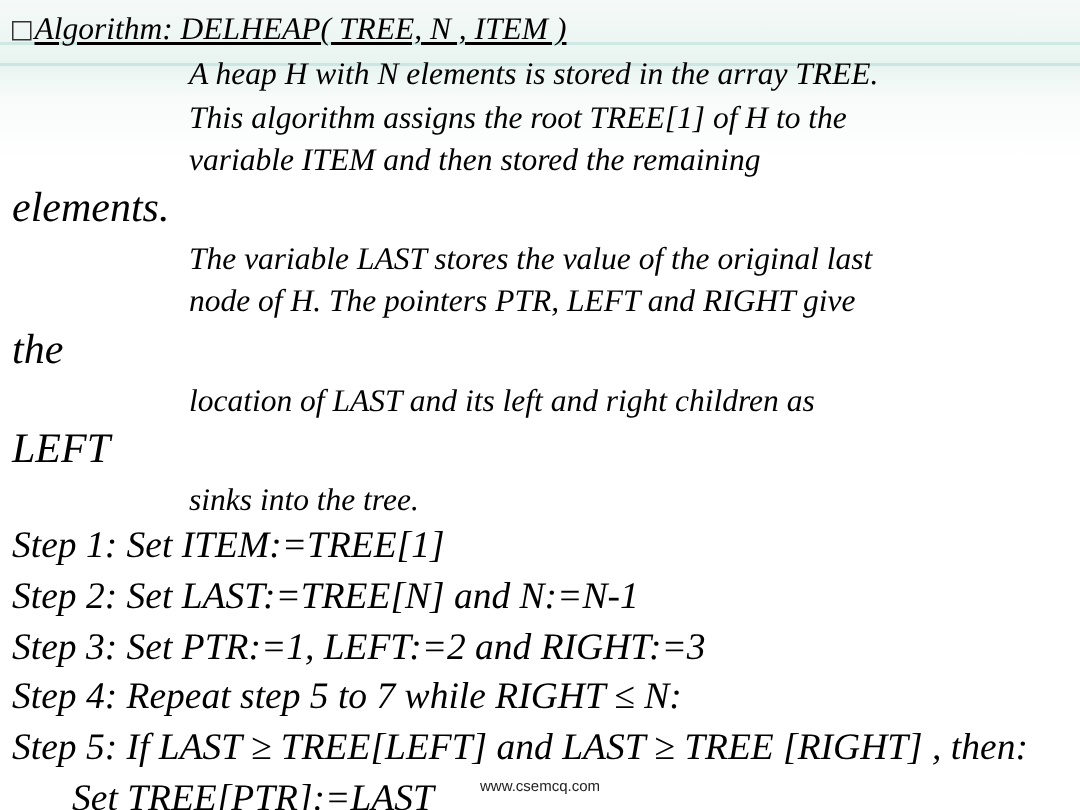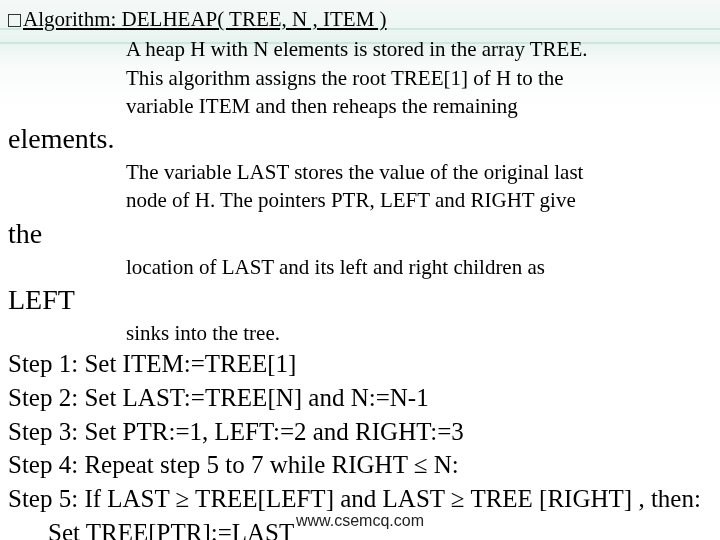--- a/index.html
+++ b/index.html
@@ -7,20 +7,21 @@
   body {
     font-family: Georgia, 'Times New Roman', serif;
     background: linear-gradient(180deg, #f5f9f8 0%, #e8f4f0 8%, #f8fbfa 12%, #ffffff 20%, #ffffff 100%);
     position: relative;
     color: #000;
   }
   .slide {
     padding: 6px 8px 0 8px;
     width: 720px;
     height: 540px;
+    font-style: italic;
   }
   .title-line {
     font-size: 21px;
     line-height: 1.3;
     text-decoration: underline;
     margin-bottom: 2px;
   }
   .bullet-box {
     display: inline-block;
     width: 13px;
@@ -44,21 +45,21 @@
     font-size: 25px;
     line-height: 1.35;
   }
   .indent1 { padding-left: 40px; }
   .indent2 { padding-left: 48px; }
   .footer {
     position: absolute;
     left: 50%;
     transform: translateX(-50%);
     bottom: 10px;
-    font-size: 16px;
+    font-size: 10px;
     font-family: Arial, sans-serif;
     color: #222;
   }
   .bg-stripe {
     position: absolute;
     left: 0; right: 0;
     height: 2px;
     background: rgba(120,190,180,0.25);
     z-index: -1;
   }
@@ -70,21 +71,21 @@
 <div class="bg-stripe" style="top:42px"></div>
 
 <div class="slide">
 
   <div class="title-line">
     <span class="bullet-box"></span><span>Algorithm: DELHEAP( TREE, N , ITEM )</span>
   </div>
 
   <div class="desc">A heap H with N elements is stored in the array TREE.</div>
   <div class="desc">This algorithm assigns the root TREE[1] of H to the</div>
-  <div class="desc">variable ITEM and then reheaps the remaining</div>
+  <div class="desc">variable ITEM and then stored the remaining</div>
   <div class="desc-hang">elements.</div>
   <div class="desc">The variable LAST stores the value of the original last</div>
   <div class="desc">node of H. The pointers PTR, LEFT and RIGHT  give</div>
   <div class="desc-hang">the</div>
   <div class="desc">location of LAST and its left and right children as</div>
   <div class="desc-hang">LEFT</div>
   <div class="desc">sinks into the tree.</div>
 
   <div class="steps">Step 1: Set ITEM:=TREE[1]</div>
   <div class="steps">Step 2: Set LAST:=TREE[N] and N:=N-1</div>

